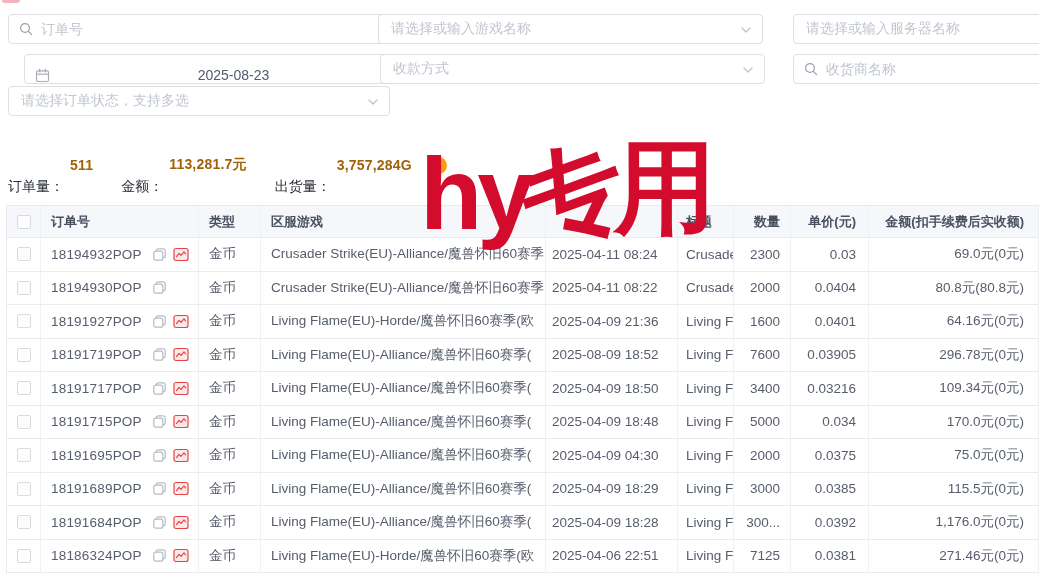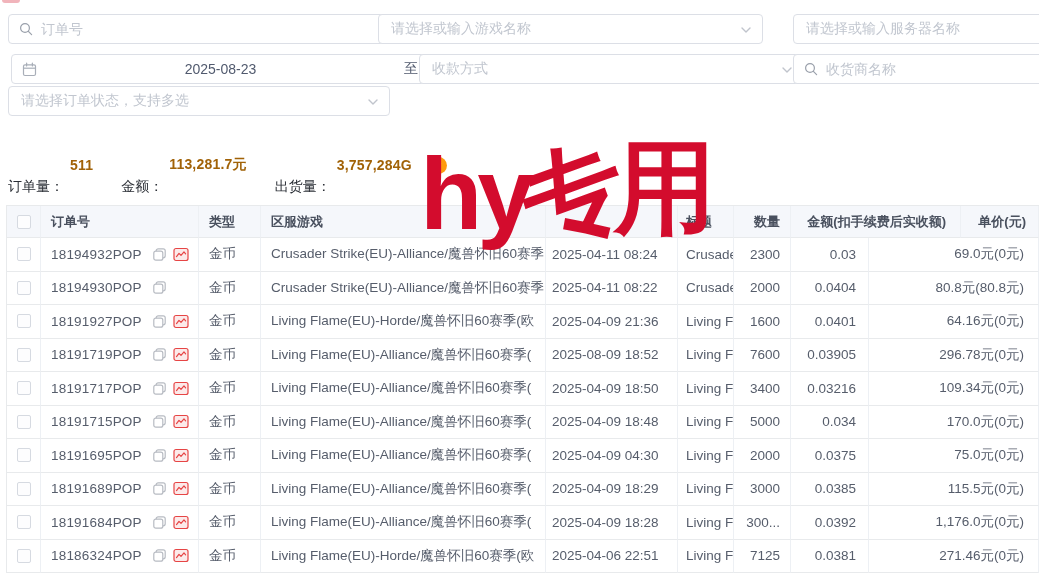--- a/index.html
+++ b/index.html
@@ -11,24 +11,24 @@
   .inp { position:absolute; height:30px; border:1px solid #dcdfe6; border-radius:4px;
     background:#fff; display:flex; align-items:center; font-size:14px; color:#515a6e; }
   .inp .ph { color:#c1c6cf; }
   .inp input { border:none; outline:none; flex:1; font:inherit; background:transparent; min-width:0; }
   .inp input::placeholder { color:#c1c6cf; }
   .lead-ic { margin:0 8px 0 10px; display:flex; align-items:center; flex:none; }
   .chev { position:absolute; right:10px; top:9px; display:flex; }
   .f-order   { left:8px;   top:14px; width:382px; }
   .f-game    { left:378px; top:14px; width:385px; padding-left:12px; }
   .f-server  { left:793px; top:14px; width:385px; padding-left:12px; }
-  .f-date    { left:11px;   top:54px; width:416px; }
+  .f-date    { left:24px;   top:54px; width:416px;align-items:flex-end; }
   .f-date .dt { flex:1; text-align:center; }
   .f-date .to { width:30px; text-align:center; color:#515a6e; }
-  .f-pay     { left:419px; top:54px; width:385px; padding-left:12px; }
+  .f-pay     { left:380px; top:54px; width:385px; padding-left:12px; }
   .f-merch   { left:793px; top:54px; width:385px; }
   .f-status  { left:8px;   top:86px; width:382px; padding-left:12px; }
 
   
   .stats { position:absolute; left:8px; top:152px; height:26px; display:flex;
     align-items:center; font-size:14px; color:#2b2f36; }
   .stats .lbl { margin-right:6px;margin-top:44px; }
   .stats .val { color:#a16207; font-weight:600; letter-spacing:.2px; }
   .stats .gap { width:28px; }
   .help { width:17px; height:17px; border-radius:50%; background:#ff9a0e; color:#fff;
@@ -154,22 +154,22 @@
     <div class="thead">
       <div class="th c-check">
           <span class="checkbox"></span>
         </div>
       <div class="th c-order">订单号</div>
       <div class="th c-type">类型</div>
       <div class="th c-game">区服游戏</div>
       <div class="th c-time"></div>
       <div class="th c-title">标题</div>
       <div class="th c-qty">数量</div>
+      <div class="th c-price">单价(元)</div>
       <div class="th c-amt">金额(扣手续费后实收额)</div>
-      <div class="th c-price">单价(元)</div>
     </div>
     <div id="tbody">
   <div class="tr">
     <div class="td c-check">
             <span class="checkbox"></span>
           </div>
     <div class="td c-order">
       <span class="ordno">18194932POP</span>
       <span class="cellic">
         <svg width="15" height="15" viewBox="0 0 15 15">

